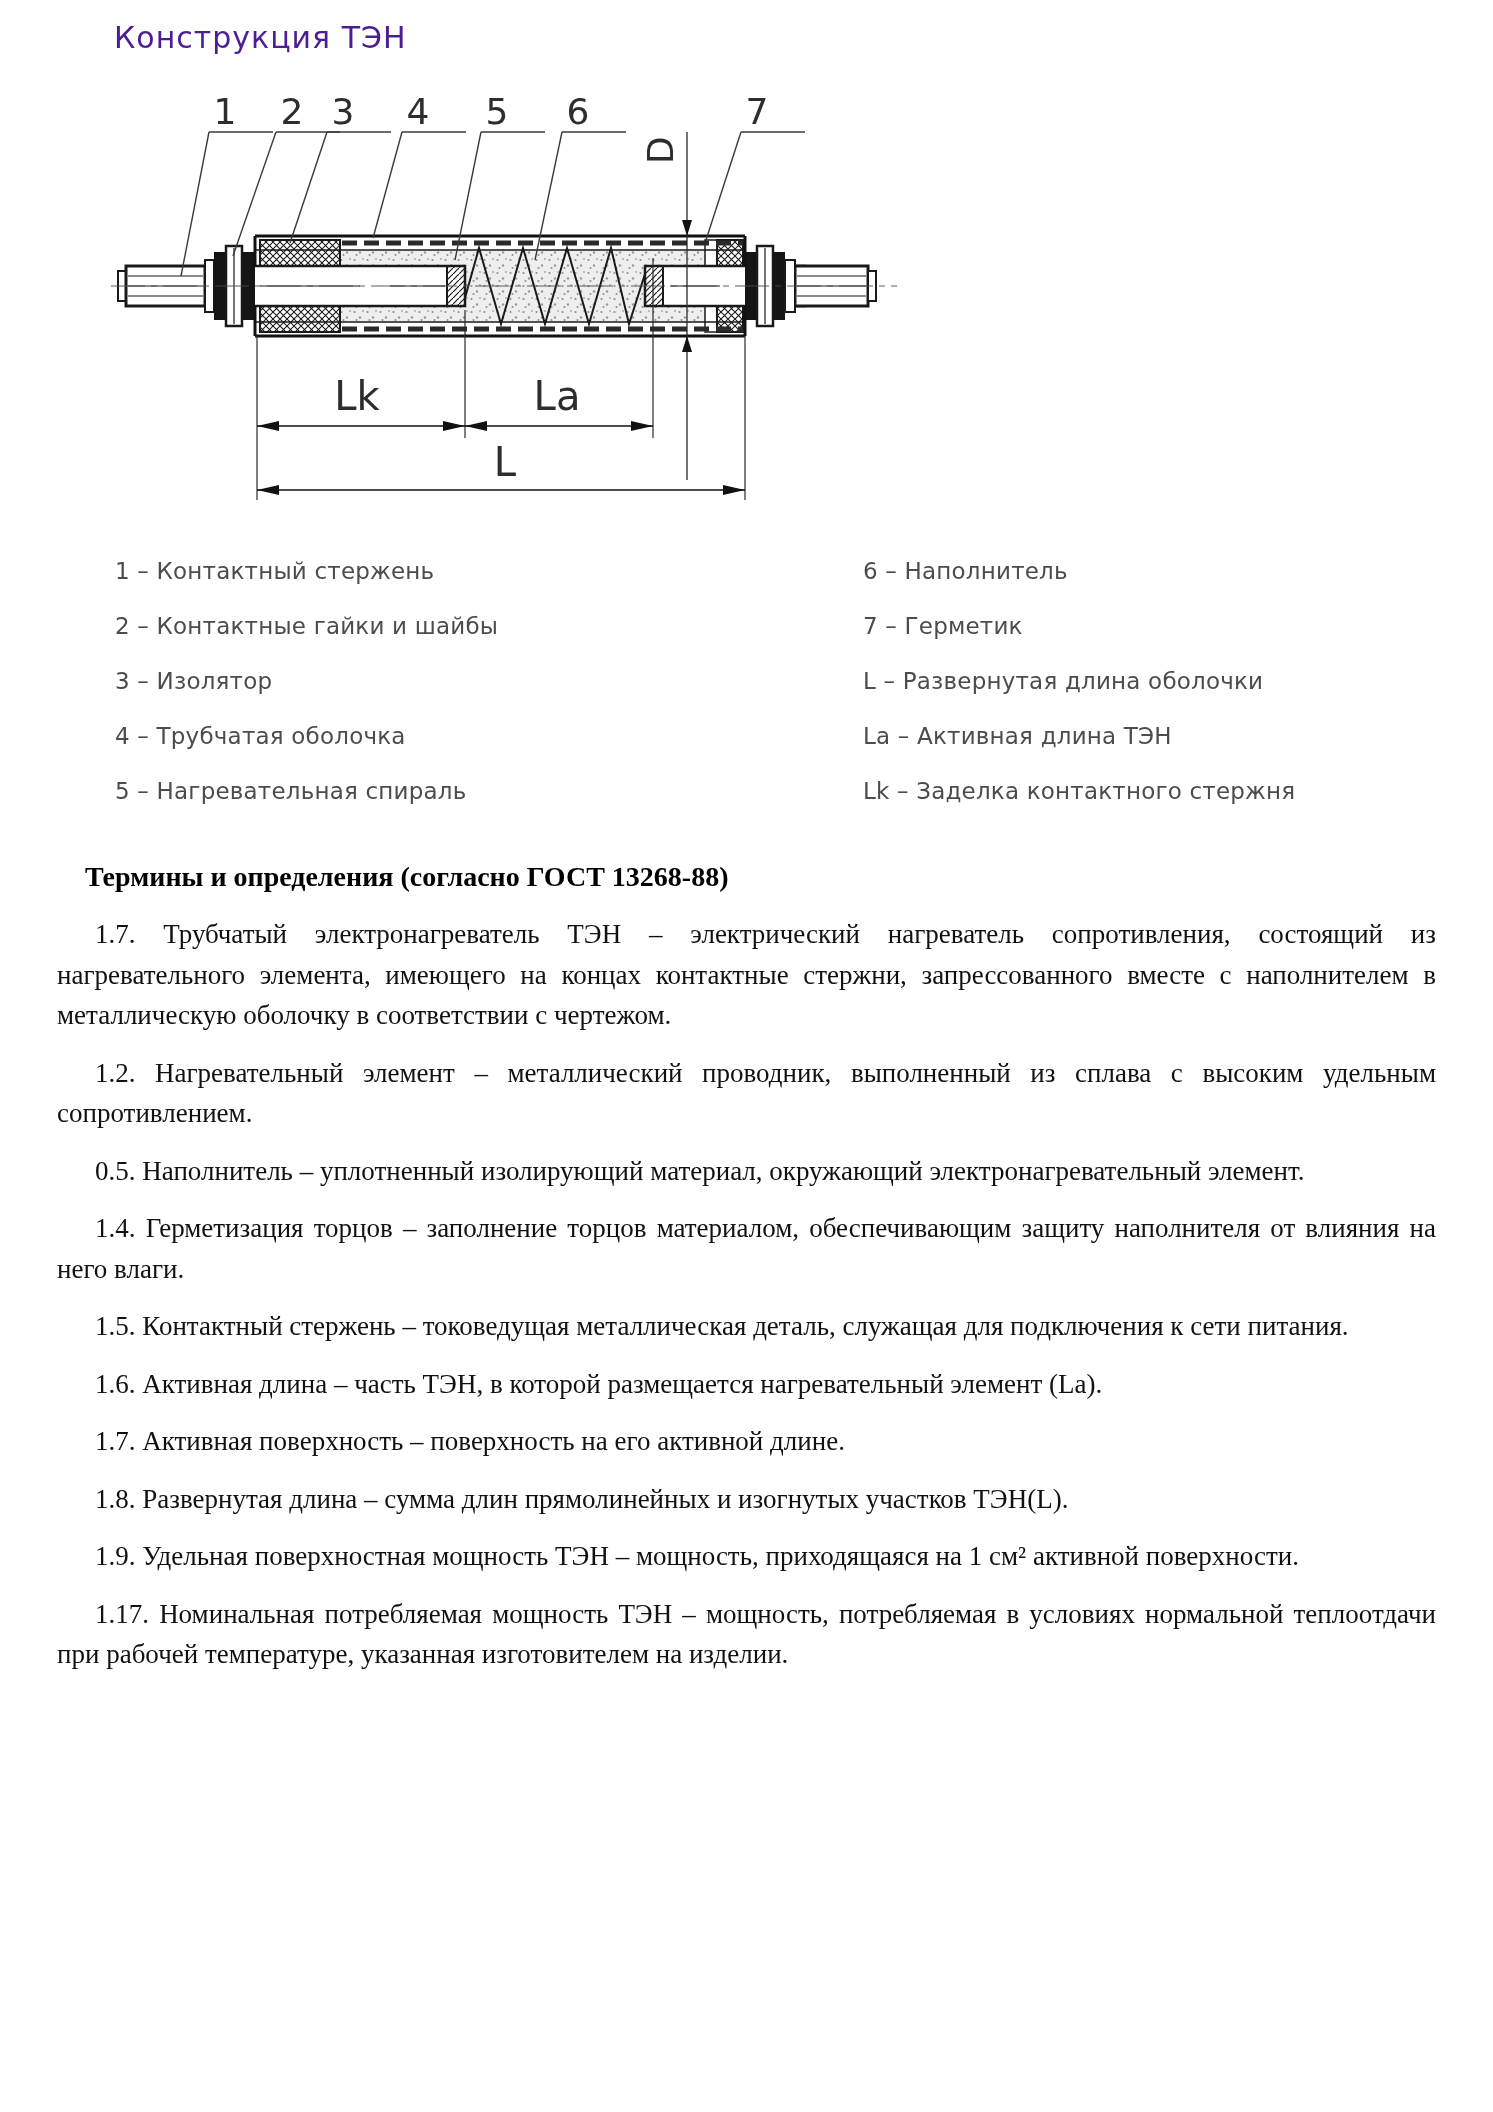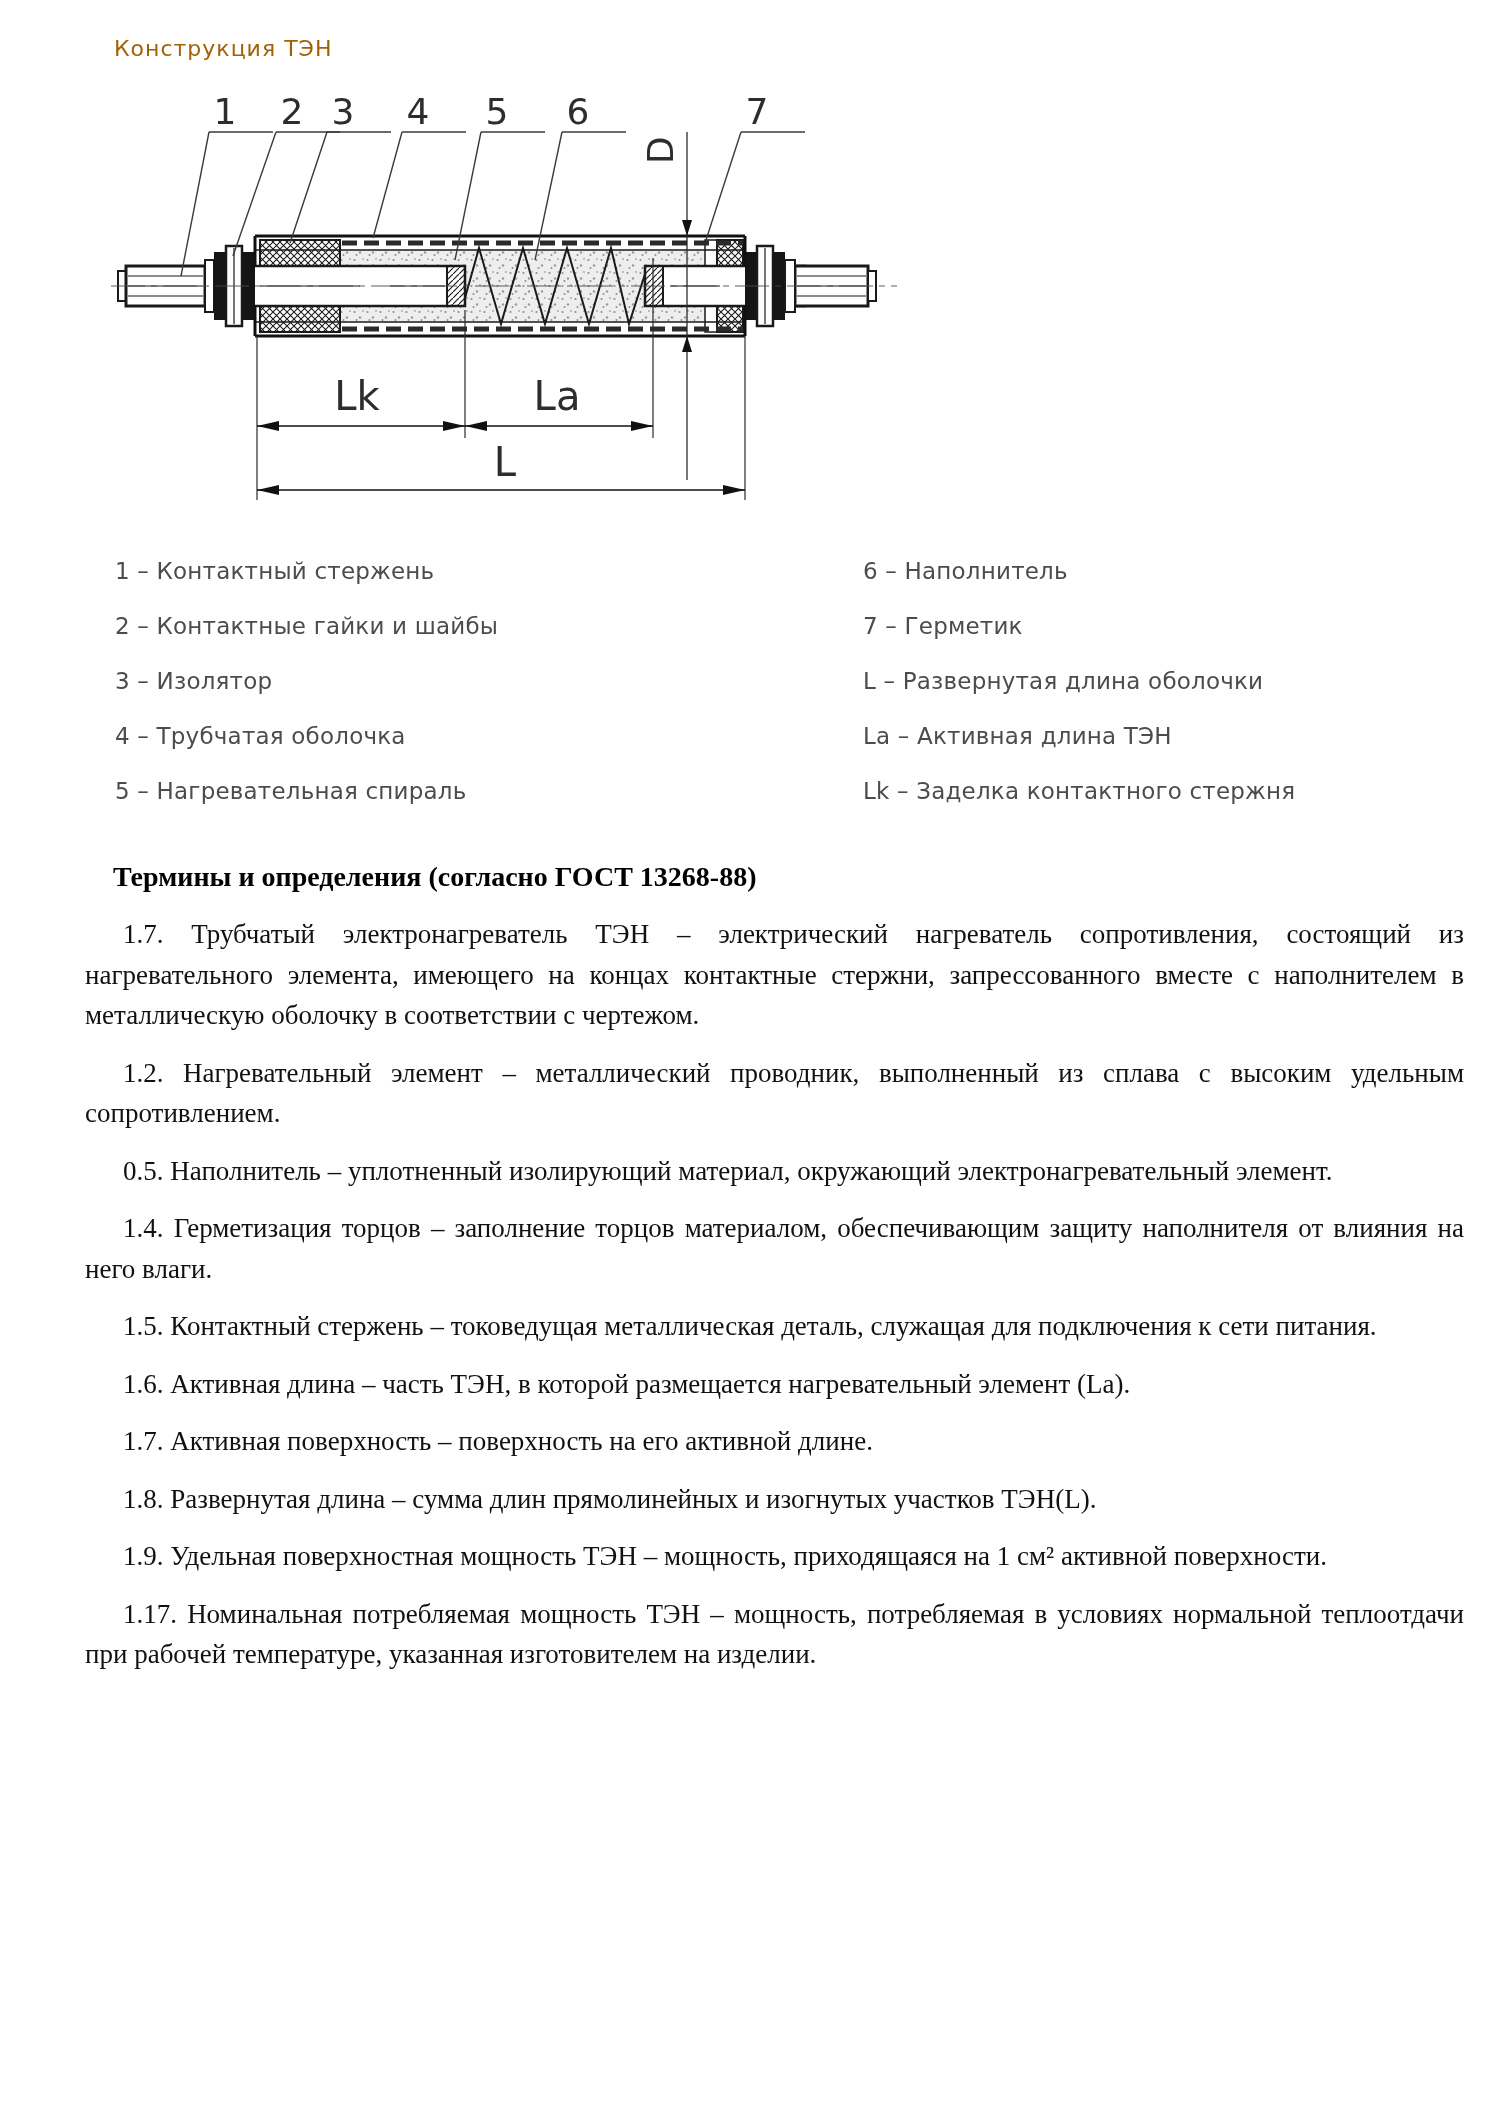--- a/index.html
+++ b/index.html
@@ -5,39 +5,39 @@
   html,body{margin:0;padding:0;}
   body{
     width:1493px;height:2112px;
     background:#ffffff;
     position:relative;
     overflow:hidden;
     font-family:"Liberation Serif", serif;
     color:#141414;
   }
   .page-title{
-    position:absolute;left:114px;top:36px;
+    position:absolute;left:114px;top:20px;
     font-family:"DejaVu Sans", sans-serif;
-    font-size:22px;letter-spacing:1px;color:#a16207;
+    font-size:30px;letter-spacing:1px;color:#4c1d95;
   }
   .diagram-wrap{
     position:absolute;left:105px;top:88px;width:800px;height:420px;
   }
   .legend{
     position:absolute;left:115px;top:528px;width:1300px;
     font-family:"DejaVu Sans", sans-serif;
     font-size:23px;color:#4c4c4c;letter-spacing:0.2px;
   }
   .legend-col{position:absolute;top:16px;}
   .legend-col.left{left:0;width:640px;}
   .legend-col.right{left:748px;width:560px;}
   .lg-item{height:55px;line-height:55px;white-space:nowrap;}
   .terms{
     position:absolute;left:57px;top:856px;width:1379px;
-    font-size:27px;line-height:1.5;margin-left:28px;
+    font-size:27px;line-height:1.5;
   }
   .terms h2{
     font-size:28px;margin:0 0 16px 28px;font-weight:bold;color:#000;
     font-family:"Liberation Serif", serif;
   }
   .terms p{
     margin:0 0 17px 0;
     text-align:justify;
     text-indent:38px;
     color:#111;

